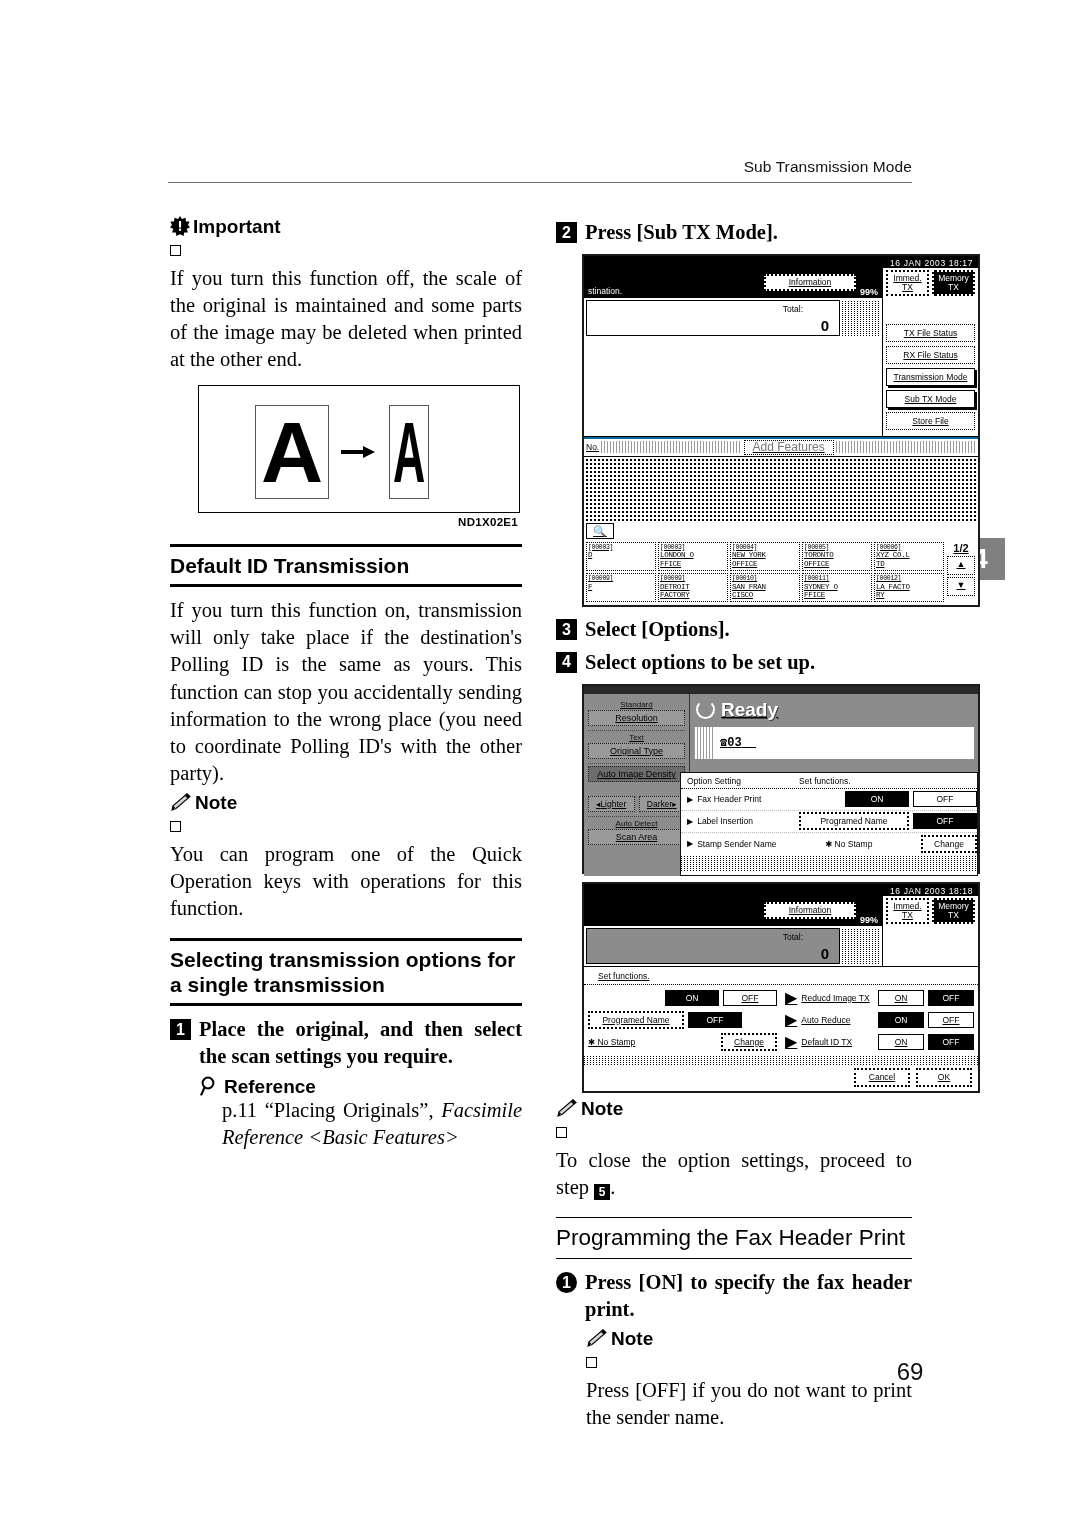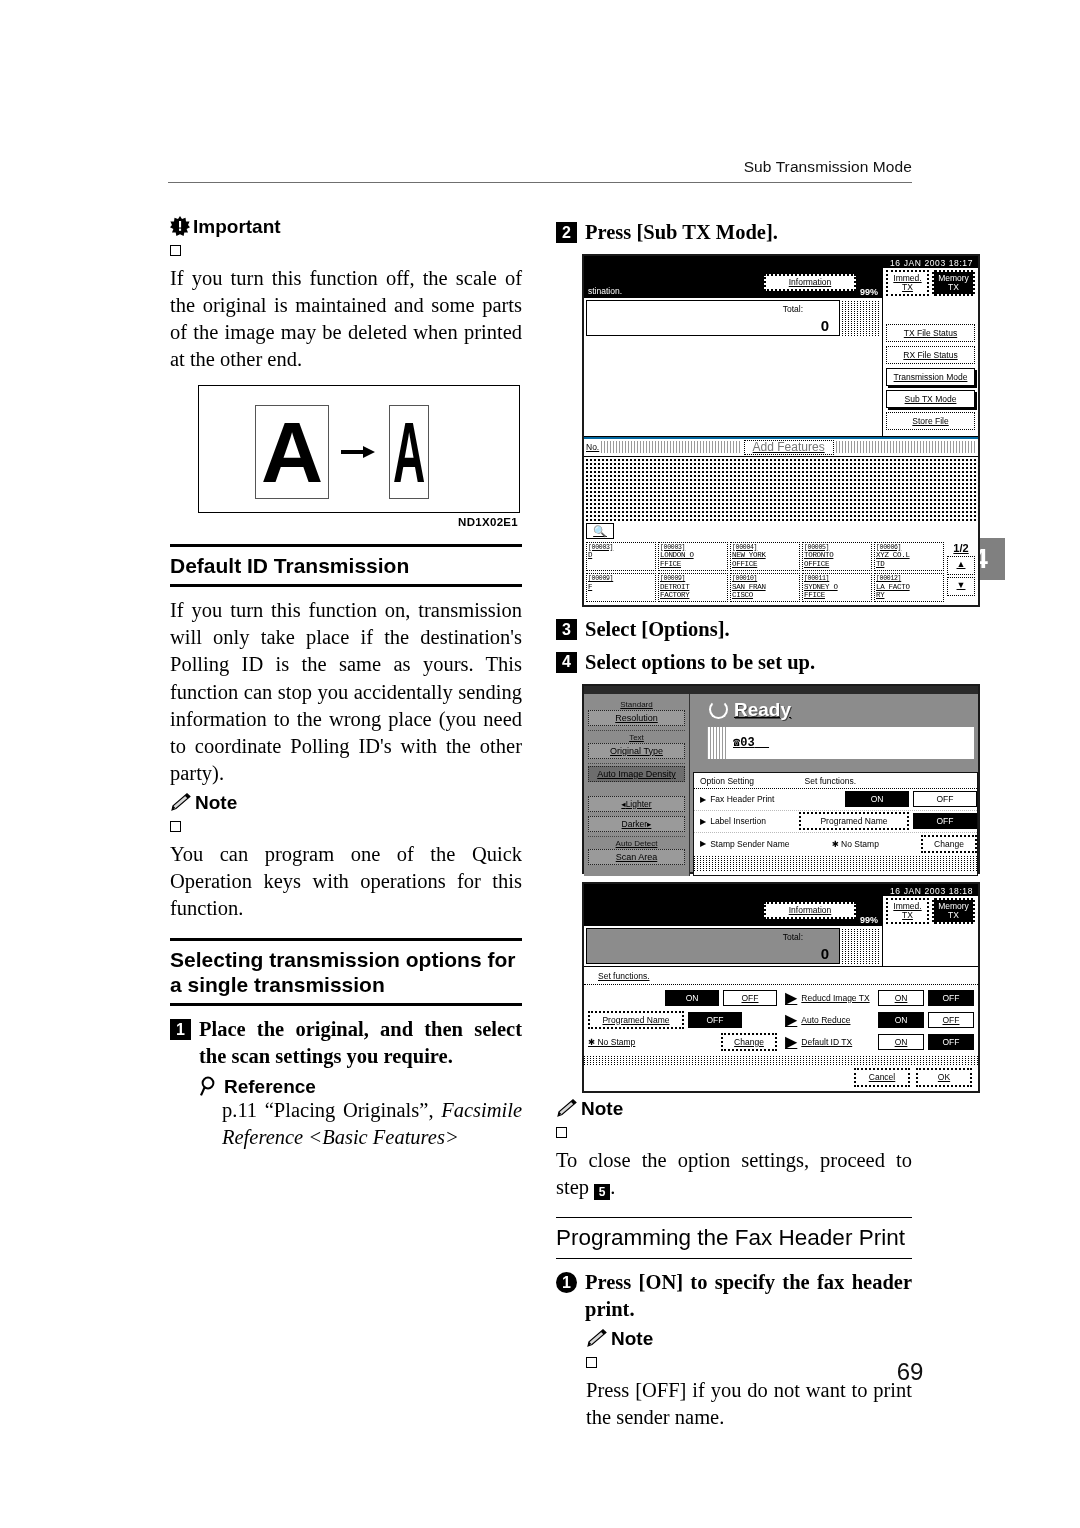--- a/index.html
+++ b/index.html
@@ -394,34 +394,34 @@
     text-align: center;
     padding: 3px 0;
     margin-bottom: 4px;
     background: #fff;
   }
   .side-btn.solid { border-style: solid; box-shadow: 2px 2px 0 #000; }
 
   
   .lcd2 { height: 190px; position: relative; background:#8c8c8c; }
   .lcd2 .p2-top { height: 8px; background: #2a2a2a; }
-  .lcd2 .p2-body { display: flex; height: 182px; gap: 13px; }
+  .lcd2 .p2-body { display: flex; height: 182px; }
   .p2-left {
     width: 106px; flex: none; background: #8c8c8c;
     border-right: 1.5px solid #333;
     padding: 4px 4px; box-sizing: border-box;
   }
   .p2-left .cap { font-size: 8px; text-align: center; color: #111; margin: 2px 0 1px; }
   .p2-left .k {
     border: 1.5px dotted #222; background: #9a9a9a; font-size: 9px;
     text-align: center; padding: 2px 0; color: #000;
   }
   .p2-left .k.dark { background:#6d6d6d; }
   .p2-left .sep { border-top: 1px dotted #444; margin: 4px 0 2px; }
-  .p2-left .lr { display: flex; gap: 4px; flex-direction: column; }
+  .p2-left .lr { display: flex; gap: 4px; }
   .p2-left .lr .k { flex: 1 1 0; font-size: 8.5px; }
   .p2-right { flex: 1 1 auto; position: relative; background: #8c8c8c; }
   .p2-ready {
     display: flex; align-items: center; gap: 6px;
     padding: 5px 0 0 6px;
     font-size: 19px; font-weight: bold; color: #fff;
     text-shadow: 1px 1px 0 #444;
   }
   .ready-ring {
     width: 15px; height: 15px; border: 2.5px solid #fff; border-radius: 50%;

